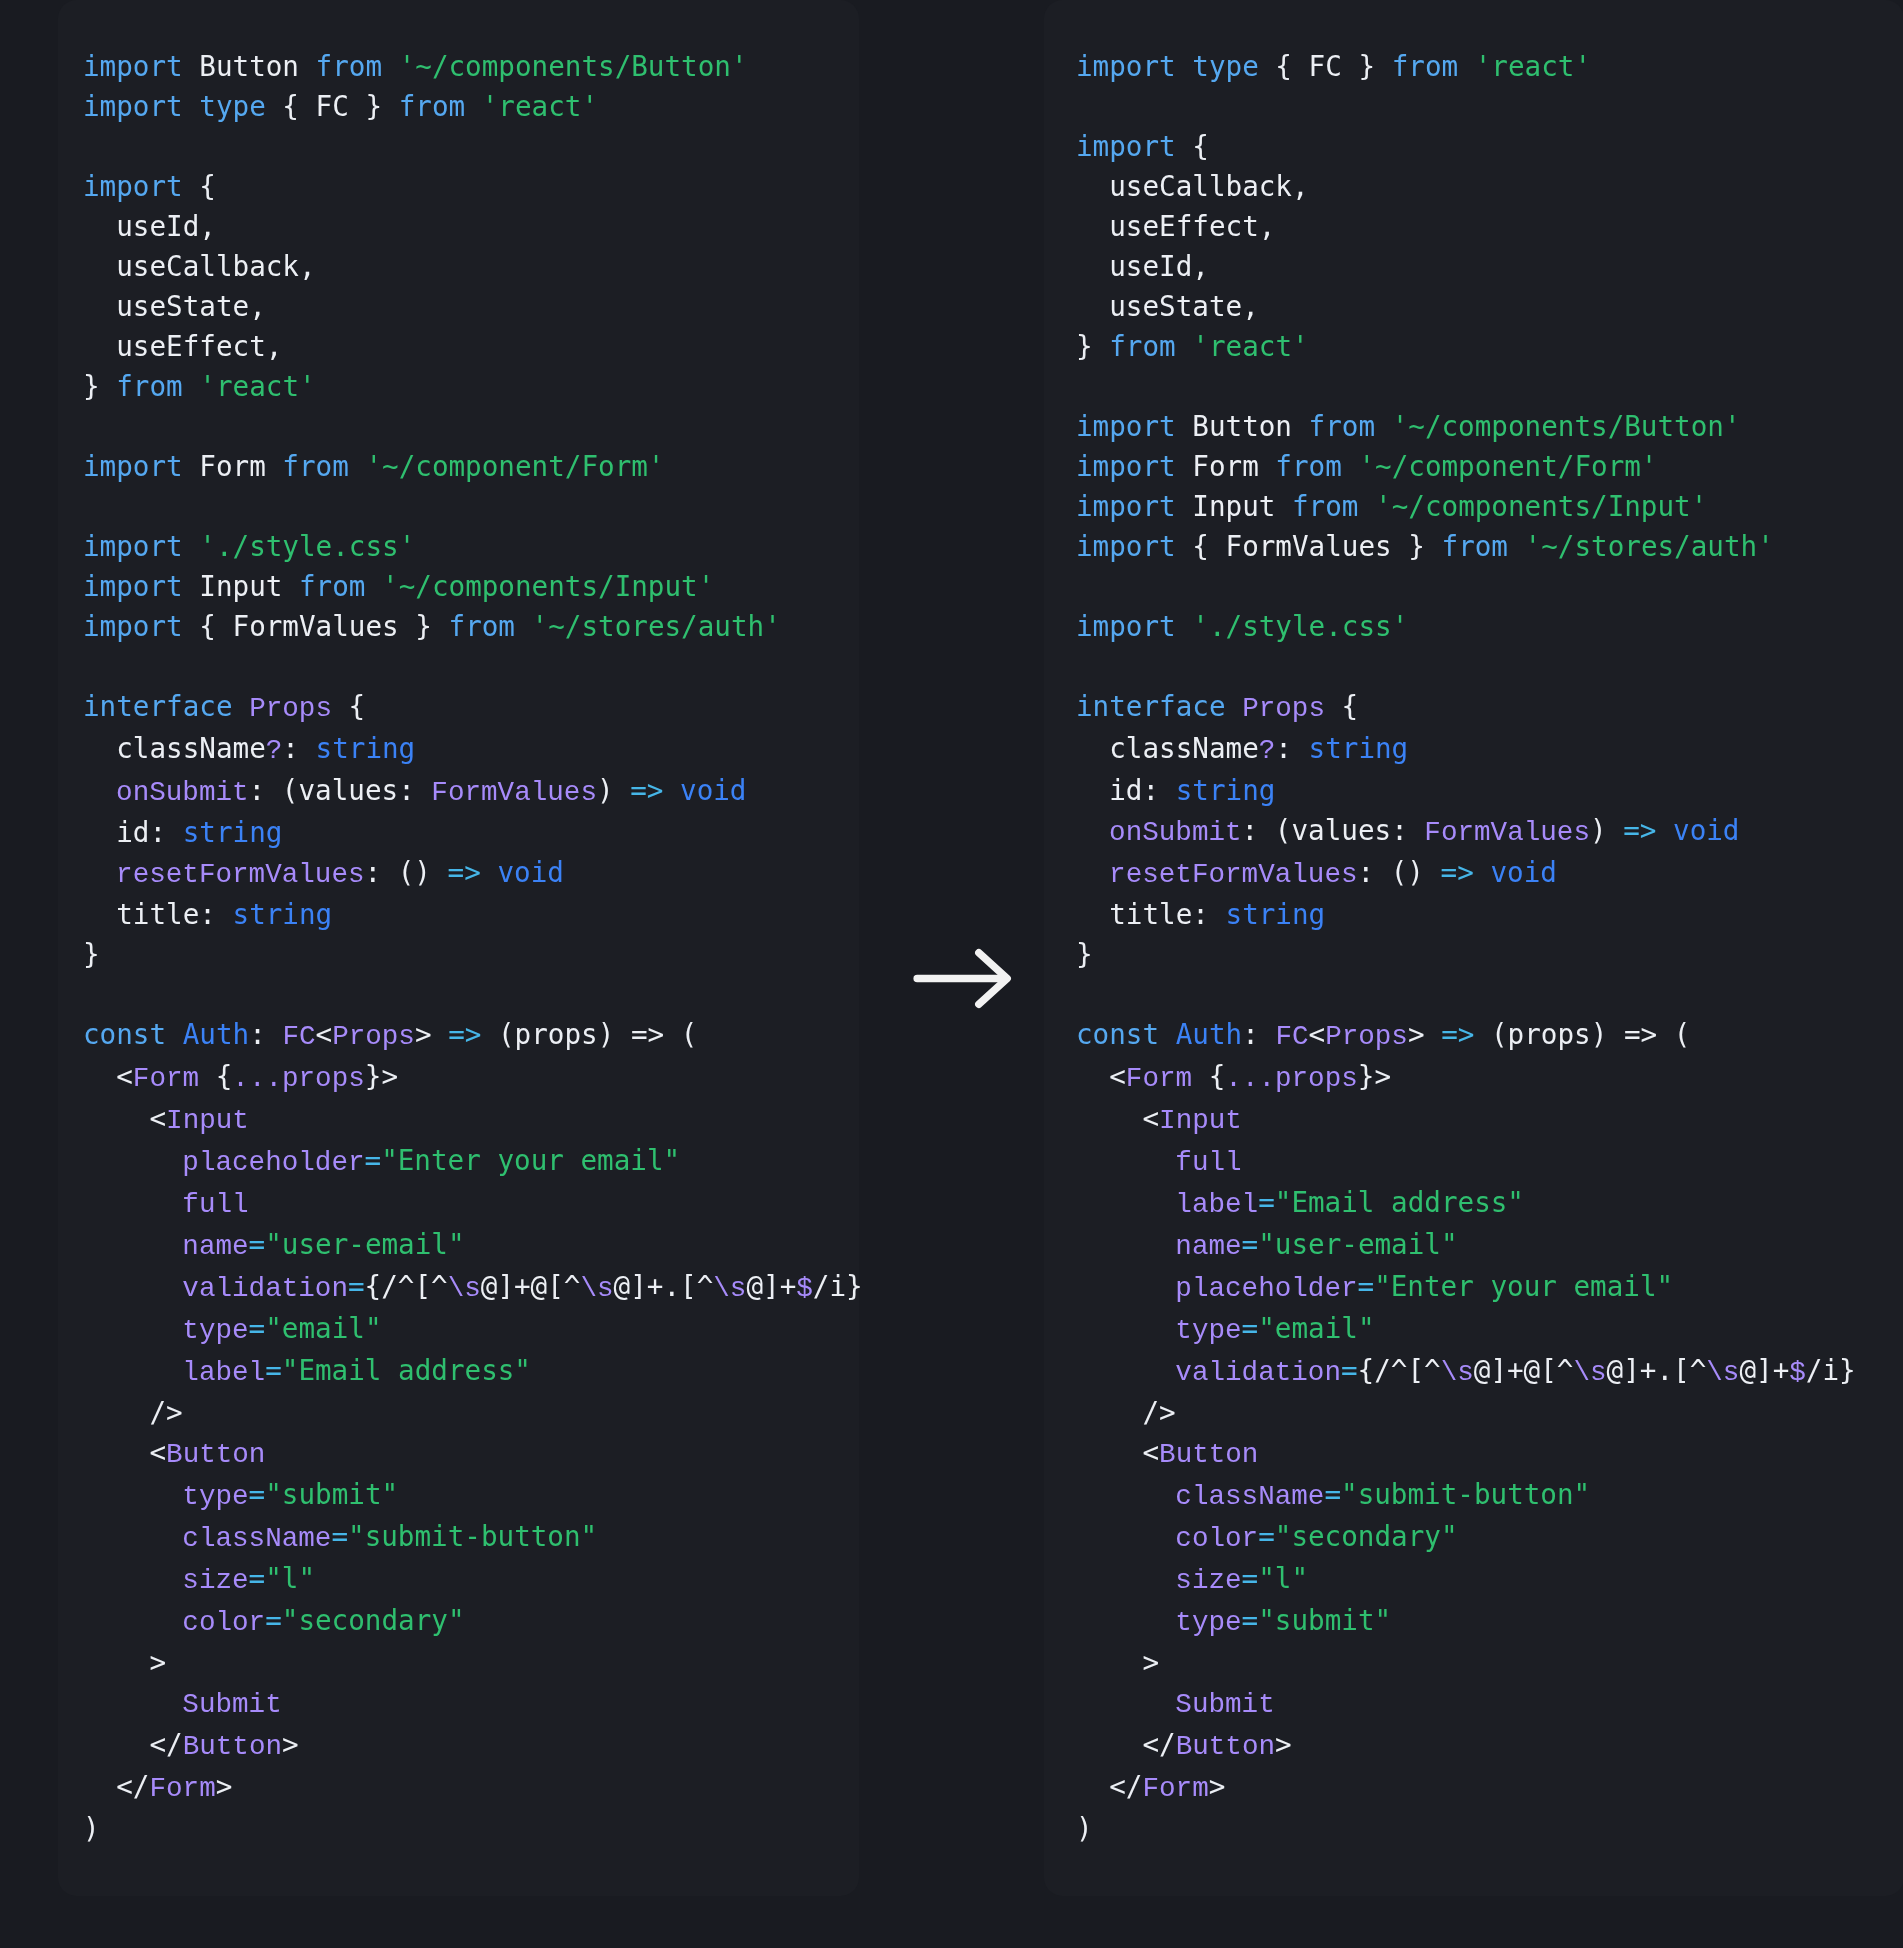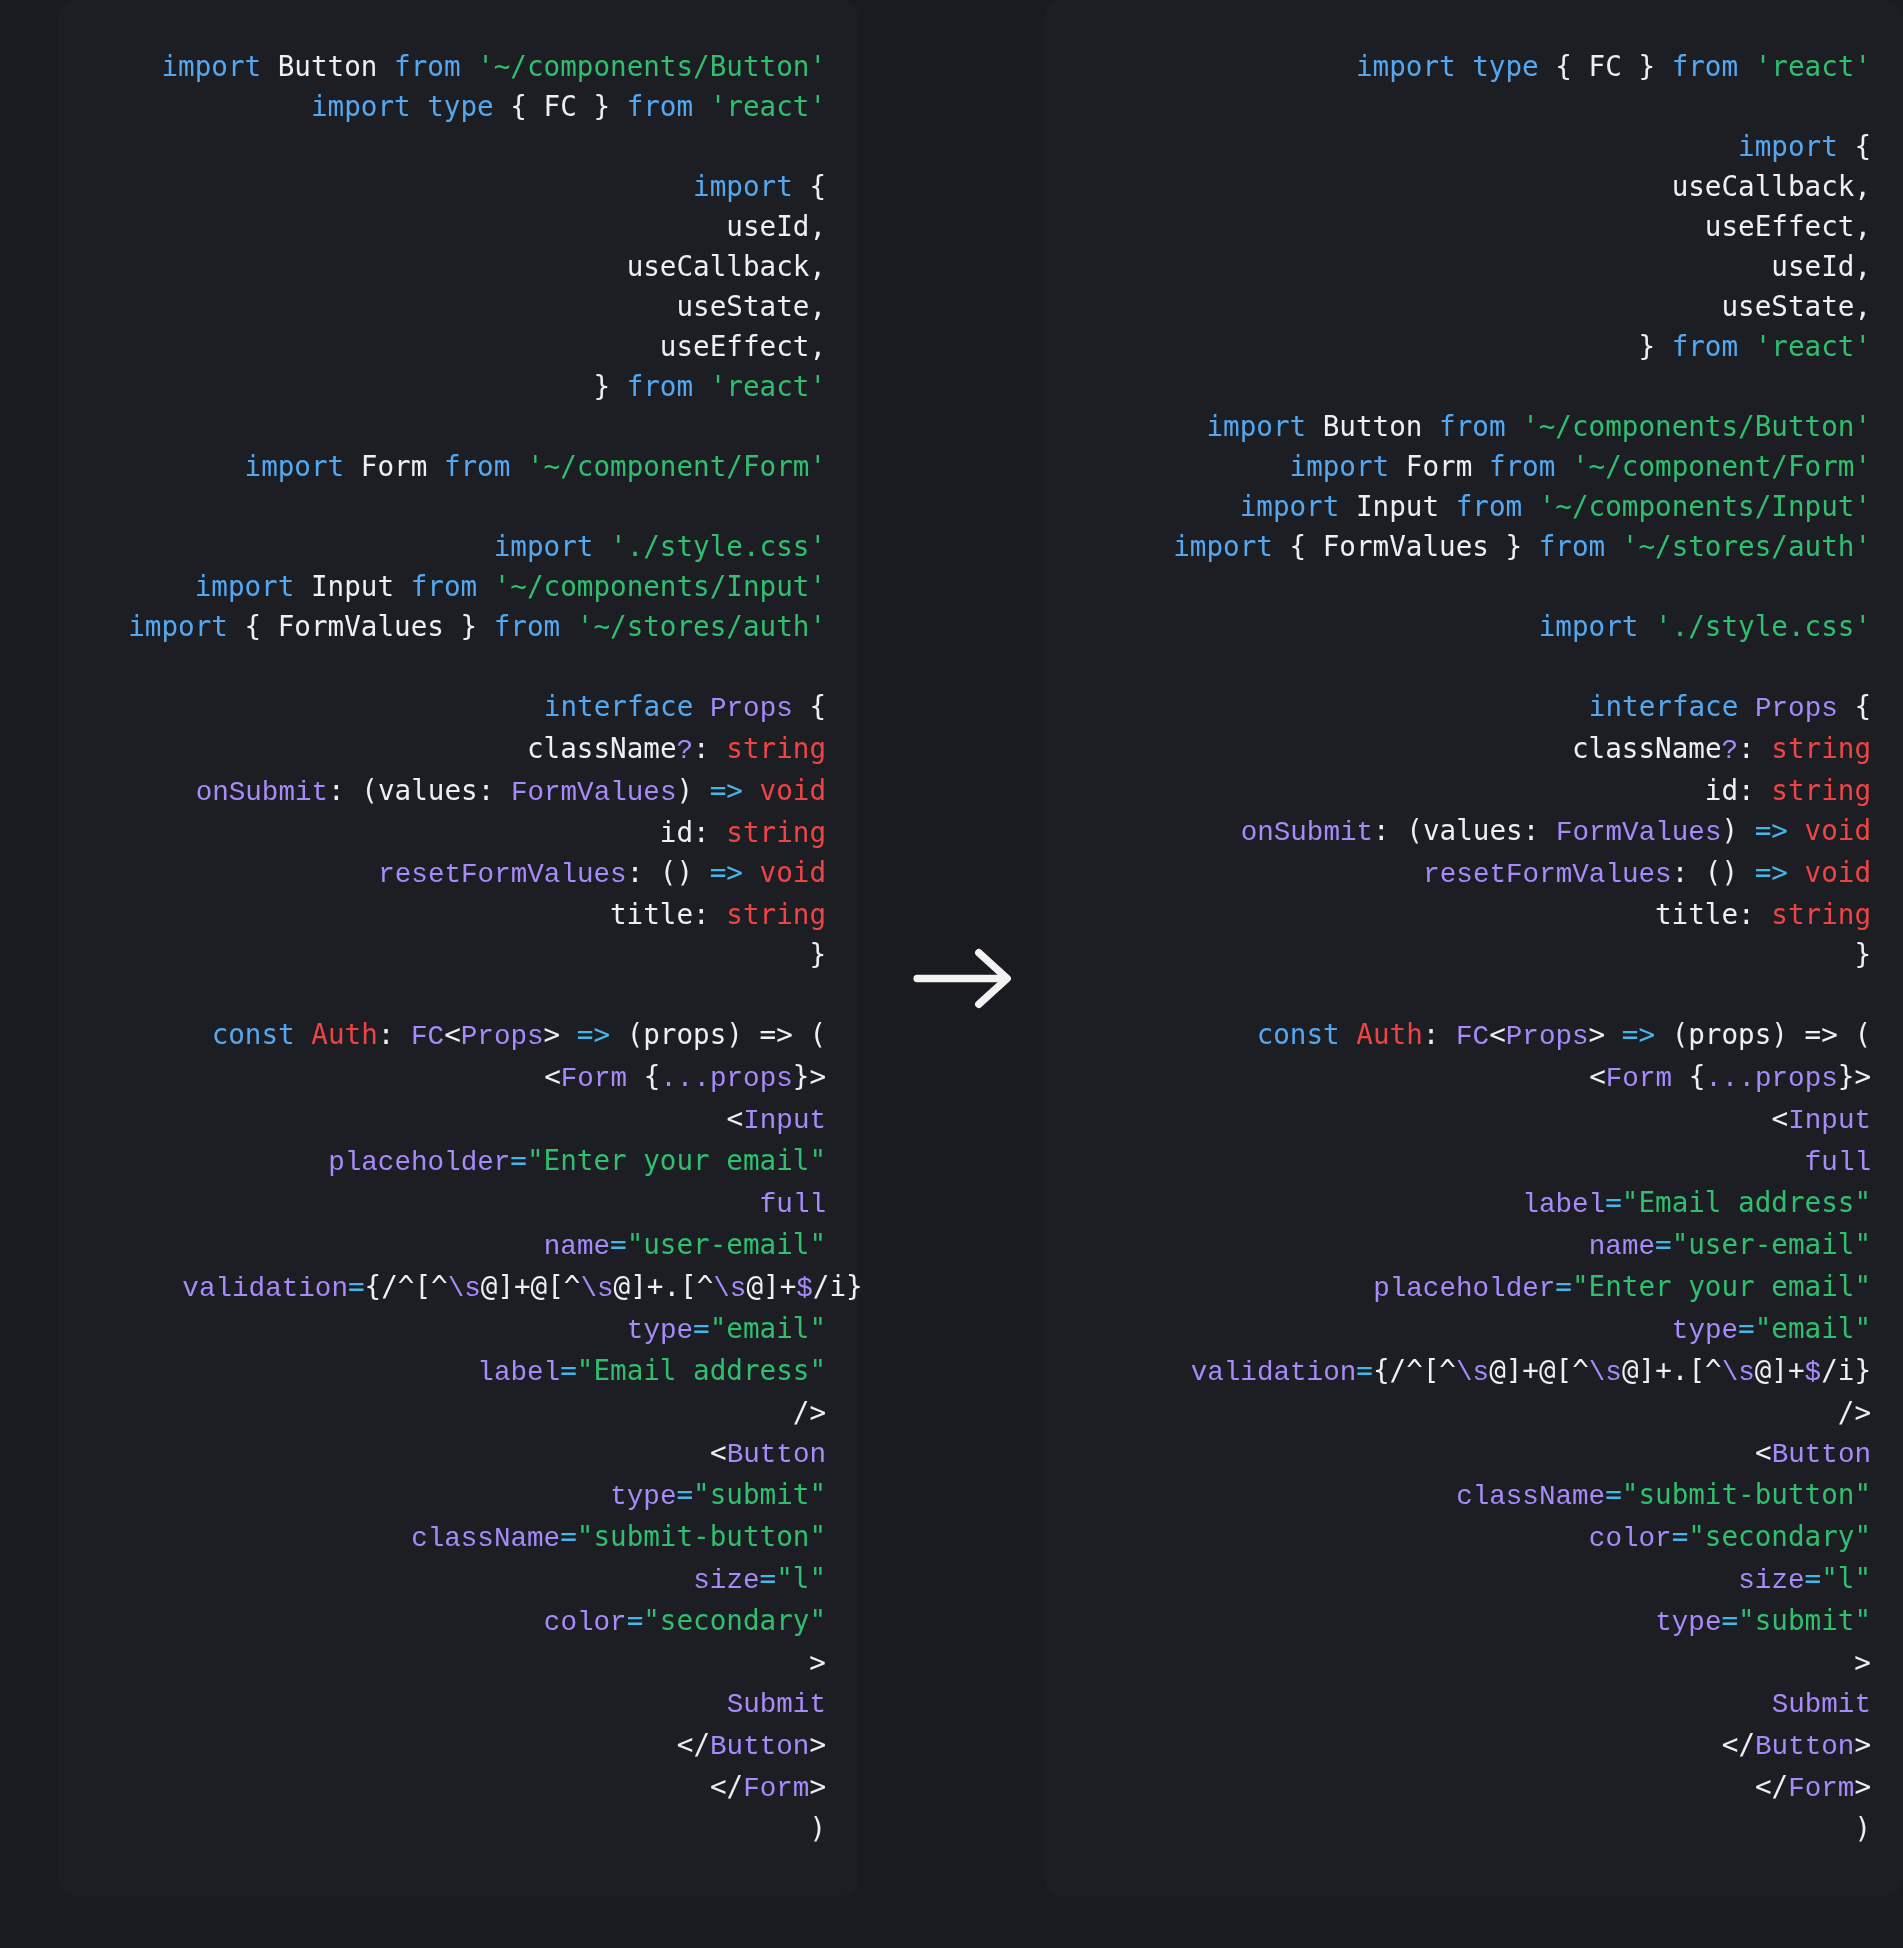--- a/index.html
+++ b/index.html
@@ -14,21 +14,20 @@
     font-family: "DejaVu Sans Mono", "Liberation Mono", monospace;
   }
   .stage {
     position: relative;
     width: 1904px;
     height: 1949px;
     background: #191b21;
     display: flex;
     align-items: flex-start;
     justify-content: space-between;
-    text-align: right;
   }
   .panel {
     background: #1c1e24;
     border-radius: 18.4px;
     box-sizing: border-box;
     padding: 47px 33px 47px 25px;
   }
   .panel-left {
     margin-left: 58px;
     width: 801px;
@@ -57,21 +56,21 @@
     letter-spacing: 0px;
     white-space: pre;
     color: #d8dee9;
   }
   .ln { display: block; min-height: 40px; }
   
   .kw  { color: #55a8f0; }       
   .str { color: #2fbf6f; }       
   .pln { color: #eceff4; }       
   .typ { color: #a78bfa; font-family: Liberation Mono, monospace; }       
-  .cya { color: #ef4444; }       
+  .cya { color: #3b82f6; }       
   .op  { color: #46b6e8; }
 </style>
 </head>
 <body>
 
 <div class="stage">
 
   <div class="panel panel-left">
     <div class="code" id="left-code"><span class="ln"><span class="kw">import </span><span class="pln">Button</span><span class="kw"> from </span><span class="str">'~/components/Button'</span></span><span class="ln"><span class="kw">import </span><span class="kw">type</span><span class="pln"> { </span><span class="pln">FC</span><span class="pln"> } </span><span class="kw">from </span><span class="str">'react'</span></span><span class="ln">&nbsp;</span><span class="ln"><span class="kw">import </span><span class="pln">{</span></span><span class="ln"><span class="pln">  useId,</span></span><span class="ln"><span class="pln">  useCallback,</span></span><span class="ln"><span class="pln">  useState,</span></span><span class="ln"><span class="pln">  useEffect,</span></span><span class="ln"><span class="pln">} </span><span class="kw">from </span><span class="str">'react'</span></span><span class="ln">&nbsp;</span><span class="ln"><span class="kw">import </span><span class="pln">Form</span><span class="kw"> from </span><span class="str">'~/component/Form'</span></span><span class="ln">&nbsp;</span><span class="ln"><span class="kw">import </span><span class="str">'./style.css'</span></span><span class="ln"><span class="kw">import </span><span class="pln">Input</span><span class="kw"> from </span><span class="str">'~/components/Input'</span></span><span class="ln"><span class="kw">import </span><span class="pln">{ </span><span class="pln">FormValues</span><span class="pln"> } </span><span class="kw">from </span><span class="str">'~/stores/auth'</span></span><span class="ln">&nbsp;</span><span class="ln"><span class="kw">interface </span><span class="typ">Props</span><span class="pln"> {</span></span><span class="ln"><span class="pln">  className</span><span class="typ">?</span><span class="pln">: </span><span class="cya">string</span></span><span class="ln"><span class="typ">  onSubmit</span><span class="pln">: </span><span class="pln">(values</span><span class="pln">: </span><span class="typ">FormValues</span><span class="pln">) </span><span class="op">=&gt; </span><span class="cya">void</span></span><span class="ln"><span class="pln">  id</span><span class="pln">: </span><span class="cya">string</span></span><span class="ln"><span class="typ">  resetFormValues</span><span class="pln">: </span><span class="pln">() </span><span class="op">=&gt; </span><span class="cya">void</span></span><span class="ln"><span class="pln">  title</span><span class="pln">: </span><span class="cya">string</span></span><span class="ln"><span class="pln">}</span></span><span class="ln">&nbsp;</span><span class="ln"><span class="kw">const </span><span class="cya">Auth</span><span class="pln">: </span><span class="typ">FC</span><span class="pln">&lt;</span><span class="typ">Props</span><span class="pln">&gt; </span><span class="op">=&gt; </span><span class="pln">(props) =&gt; (</span></span><span class="ln"><span class="pln">  &lt;</span><span class="typ">Form</span><span class="pln"> {</span><span class="typ">...props</span><span class="pln">}&gt;</span></span><span class="ln"><span class="pln">    &lt;</span><span class="typ">Input</span></span><span class="ln"><span class="typ">      placeholder</span><span class="op">=</span><span class="str">"Enter your email"</span></span><span class="ln"><span class="typ">      full</span></span><span class="ln"><span class="typ">      name</span><span class="op">=</span><span class="str">"user-email"</span></span><span class="ln"><span class="typ">      validation</span><span class="op">=</span><span class="pln">{/^[^</span><span class="typ">\s</span><span class="pln">@]+@[^</span><span class="typ">\s</span><span class="pln">@]+.[^</span><span class="typ">\s</span><span class="pln">@]+</span><span class="typ">$</span><span class="pln">/i}</span></span><span class="ln"><span class="typ">      type</span><span class="op">=</span><span class="str">"email"</span></span><span class="ln"><span class="typ">      label</span><span class="op">=</span><span class="str">"Email address"</span></span><span class="ln"><span class="pln">    /&gt;</span></span><span class="ln"><span class="pln">    &lt;</span><span class="typ">Button</span></span><span class="ln"><span class="typ">      type</span><span class="op">=</span><span class="str">"submit"</span></span><span class="ln"><span class="typ">      className</span><span class="op">=</span><span class="str">"submit-button"</span></span><span class="ln"><span class="typ">      size</span><span class="op">=</span><span class="str">"l"</span></span><span class="ln"><span class="typ">      color</span><span class="op">=</span><span class="str">"secondary"</span></span><span class="ln"><span class="pln">    &gt;</span></span><span class="ln"><span class="typ">      Submit</span></span><span class="ln"><span class="pln">    &lt;/</span><span class="typ">Button</span><span class="pln">&gt;</span></span><span class="ln"><span class="pln">  &lt;/</span><span class="typ">Form</span><span class="pln">&gt;</span></span><span class="ln"><span class="pln">)</span></span></div>
   </div>

